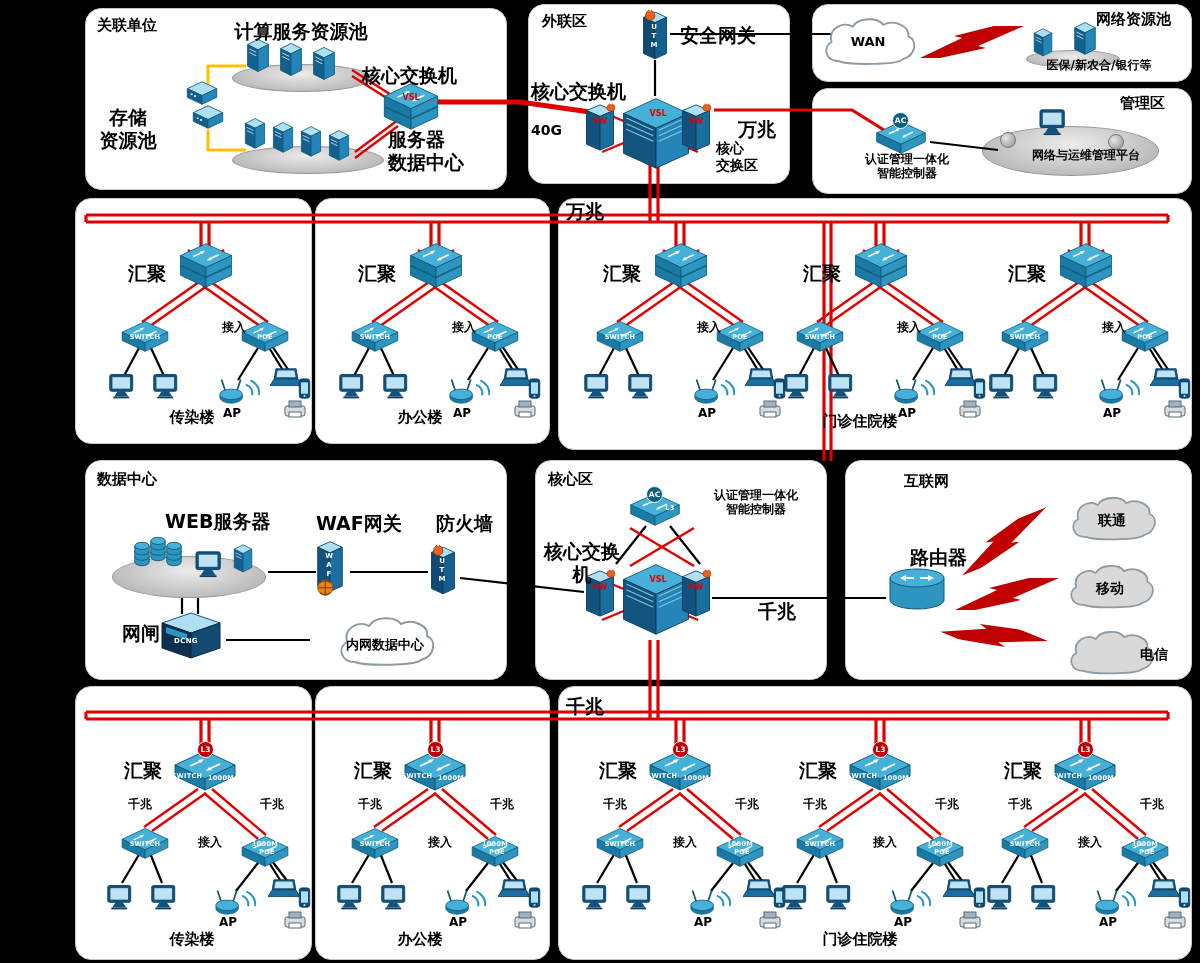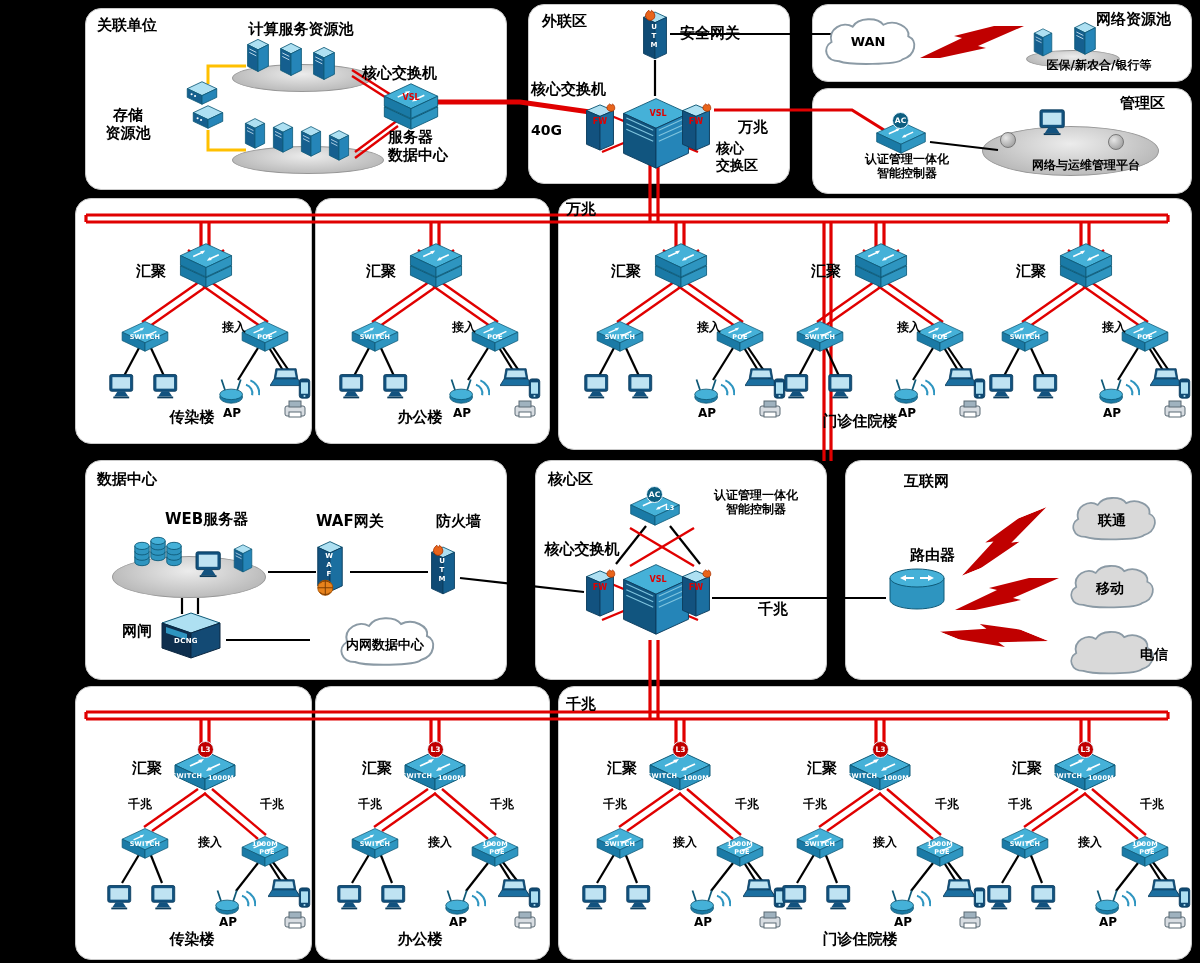--- a/index.html
+++ b/index.html
@@ -7,21 +7,21 @@
           font-family:"DejaVu Sans",sans-serif;overflow:hidden;}
   .zone{position:absolute;background:#fff;border:1px solid #c9c9c9;border-radius:16px;z-index:0;}
   #links{position:absolute;left:0;top:0;z-index:1;}
   .red2{stroke:#e00000;stroke-width:2.4;fill:none}
   .red3{stroke:#e00000;stroke-width:3.2;fill:none}
   .red5{stroke:#e00000;stroke-width:5;fill:none}
   .blk{stroke:#000;stroke-width:2.2;fill:none}
   .yel{stroke:#ffc000;stroke-width:3;fill:none}
   .dev{position:absolute;z-index:2;overflow:visible}
   .lbl{position:absolute;z-index:3;color:#000;font-weight:bold;line-height:1.2;}
-  .b15{font-size:15px}.b14{font-size:14px}.b13{font-size:15px}.b12{font-size:12px}
+  .b15{font-size:15px}.b14{font-size:14px}.b13{font-size:19px}.b12{font-size:12px}
   .ctr{text-align:center}.rgt{text-align:right}
   .devtxt{position:absolute;z-index:3;color:#fff;font-size:6.5px;font-weight:bold;text-align:center;letter-spacing:.3px;line-height:1}
   .redtxt{position:absolute;z-index:3;color:#e00000;font-size:8px;font-weight:bold;text-align:center;line-height:1}
   .vtxt{writing-mode:vertical-rl;text-orientation:upright;font-size:7px;letter-spacing:1px}
   .badge{position:absolute;z-index:3;background:#0d5e80;border:1px solid #eaf7ff;color:#fff;font-size:7.5px;
          font-weight:bold;width:15px;height:15px;line-height:15px;border-radius:50%;text-align:center}
   .l3badge{background:#c00000}
   .platform{position:absolute;z-index:1;background:radial-gradient(ellipse at 50% 35%,#ececec,#a9a9a9);
             border-radius:50%;border:1px solid #979797}
   .dot{position:absolute;z-index:2;border-radius:50%;background:radial-gradient(circle at 35% 35%,#e6e6e6,#8f8f8f);border:1px solid #777}
@@ -329,21 +329,21 @@
   <span class="badge" style="left:892px;top:112px">AC</span>
   <div class="lbl b12 ctr" style="left:848px;top:152px;width:118px">
     <span>认证管理一体化</span><br>
     <span>智能控制器</span>
   </div>
   <svg class="dev" style="left:1038px;top:108px;width:32px;height:28px">
       <use href="#sym-pc"></use>
     </svg>
   <div class="dot" style="left:1000px;top:132px;width:14px;height:14px"></div>
   <div class="dot" style="left:1108px;top:134px;width:14px;height:14px"></div>
-  <span class="lbl b12 ctr" style="left:1000px;top:158px;width:172px">网络与运维管理平台</span>
+  <span class="lbl b12 ctr" style="left:1000px;top:148px;width:172px">网络与运维管理平台</span>
 
   <span class="lbl b13" style="left:566px;top:200px">万兆</span>
   <span class="lbl b13" style="left:566px;top:695px">千兆</span>
 
   <span class="lbl b15 ctr" style="left:152px;top:408px;width:80px">传染楼</span>
   <span class="lbl b15 ctr" style="left:380px;top:408px;width:80px">办公楼</span>
   <span class="lbl b15 ctr" style="left:795px;top:412px;width:130px">门诊住院楼</span>
   <span class="lbl b15 ctr" style="left:152px;top:930px;width:80px">传染楼</span>
   <span class="lbl b15 ctr" style="left:380px;top:930px;width:80px">办公楼</span>
   <span class="lbl b15 ctr" style="left:795px;top:930px;width:130px">门诊住院楼</span>

